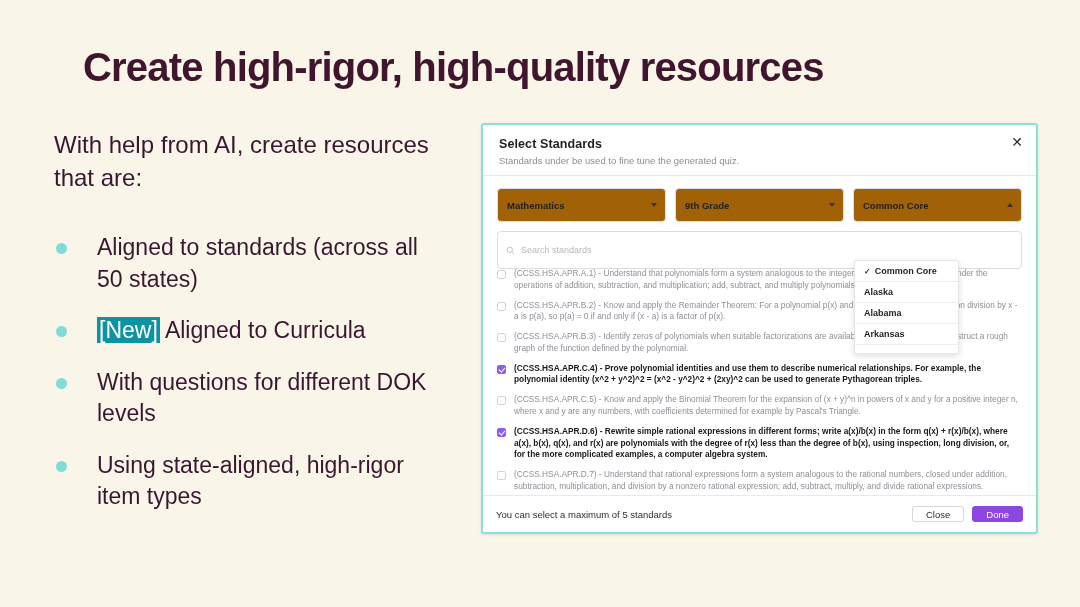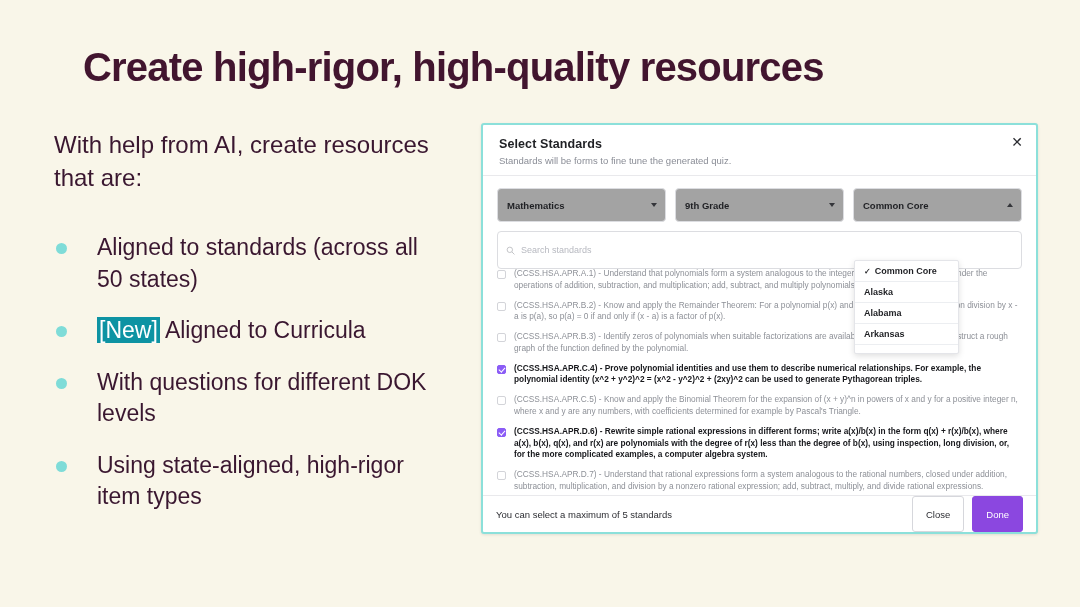--- a/index.html
+++ b/index.html
@@ -75,21 +75,21 @@
   .selects {
     display: flex; gap: 9px;
     padding: 12px 14px 0 14px;
   }
   .select {
     position: relative;
     flex: 1 1 0;
     height: 24px;
     border: 1px solid #dcdde1;
     border-radius: 4px;
-    background: #a3a3a3;
+    background: #a16207;
     display: flex; align-items: center;
     padding: 16px 9px;
     font-size: 9.5px; color: #1f2024; font-weight: bold;
     cursor: pointer;
   }
   .caret {
     position: absolute; right: 8px; top: 50%;
     width: 0; height: 0; transform: translateY(-50%);
     border-left: 3.5px solid transparent;
     border-right: 3.5px solid transparent;
@@ -170,21 +170,21 @@
     border-top: 1px solid #e9e9ec;
     height: 37px;
     display: flex; align-items: center; justify-content: space-between;
     padding: 0 13px;
   }
   .foot-note { font-size: 9.5px; color: #2c2d32; }
   .foot-btns { display: flex; gap: 8px; align-items: center; }
   .btn {
     font-family: "Liberation Sans", sans-serif;
     border-radius: 3px; cursor: pointer;
-    font-size: 9.5px; height: 36px;
+    font-size: 9.5px; height: 16px;
     display: flex; align-items: center; justify-content: center;
     padding: 4px 13px;
   }
   .btn-close { background: #fff; border: 1px solid #d6d7dc; color: #2c2d32; }
   .btn-done  { background: #8b47e0; border: 1px solid #8b47e0; color: #fff; }
 </style>
 </head>
 <body>
 
 <div class="slide">
@@ -214,21 +214,21 @@
       <span class="bullet-dot"></span>
       <span class="bullet-text">Using state-aligned, high-rigor item types</span>
     </div>
 
   </div>
 
   <div class="modal">
 
     <div class="modal-head">
       <div class="modal-title">Select Standards</div>
-      <div class="modal-sub">Standards will be forms to fine tune the generated quiz.</div>
+      <div class="modal-sub">Standards under be used to fine tune the generated quiz.</div>
       <div class="close-icon">✕</div>
     </div>
 
     <div class="modal-body">
 
       <div class="selects">
         <div class="select">
           <span>Mathematics</span>
           <span class="caret"></span>
         </div>

